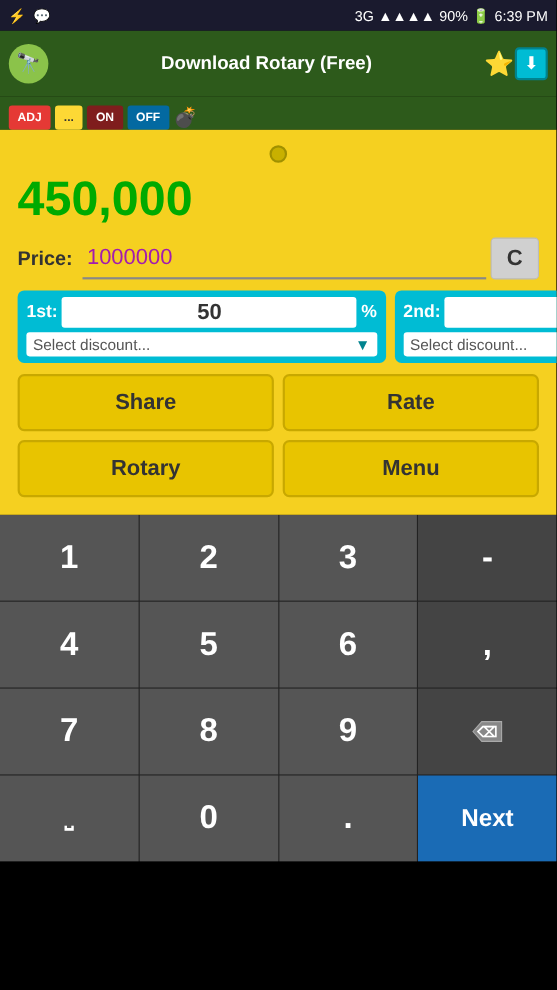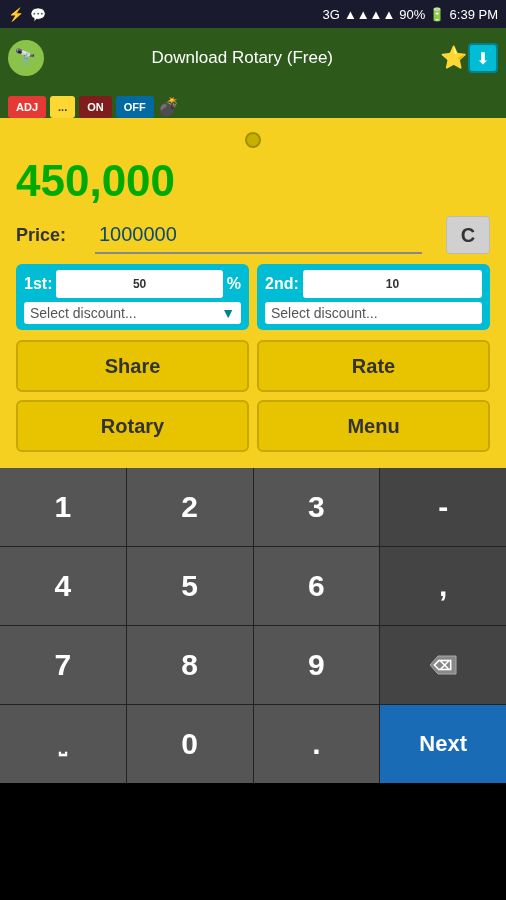--- a/index.html
+++ b/index.html
@@ -32,21 +32,21 @@
       height: 60px;
       background: #2d5a1b;
       display: flex;
       align-items: center;
       justify-content: space-between;
       padding: 0 8px;
     }
     #header-title {
       color: white;
       font-size: 17px;
-      font-weight: normal;
+      font-weight: bold;
       flex: 1;
       text-align: center;
     }
     .header-icon {
       width: 36px;
       height: 36px;
       border-radius: 50%;
       display: flex; align-items: center; justify-content: center;
       font-size: 18px;
     }
@@ -114,37 +114,37 @@
       font-weight: bold;
       color: #00aa00;
       padding: 6px 0 10px;
       font-family: Arial, sans-serif;
     }
 
     
     #price-row {
       display: flex;
       align-items: center;
-      gap: 24px;
+      gap: 4px;
       margin-bottom: 10px;
     }
     #price-label {
       font-size: 18px;
       color: #333;
       font-weight: bold;
       width: 55px;
     }
     #price-input {
       flex: 1;
       height: 38px;
       border: none;
       border-bottom: 2px solid #888;
       background: transparent;
       font-size: 20px;
-      color: #0c4a6e;
+      color: #a21caf;
       padding: 0 4px;
       outline: none;
     }
     #clear-btn {
       width: 44px; height: 38px;
       background: #d0d0d0;
       border: 1px solid #bbb;
       border-radius: 4px;
       font-size: 20px;
       font-weight: bold;
@@ -175,21 +175,21 @@
       color: white;
       font-size: 16px;
       font-weight: bold;
     }
     .discount-input {
       flex: 1;
       height: 28px;
       border: none;
       border-radius: 3px;
       background: white;
-      font-size: 12px;
+      font-size: 20px;
       text-align: center;
       color: #333;
       font-weight: bold;
     }
     .discount-pct {
       color: white;
       font-size: 16px;
       font-weight: bold;
     }
     .discount-select {

